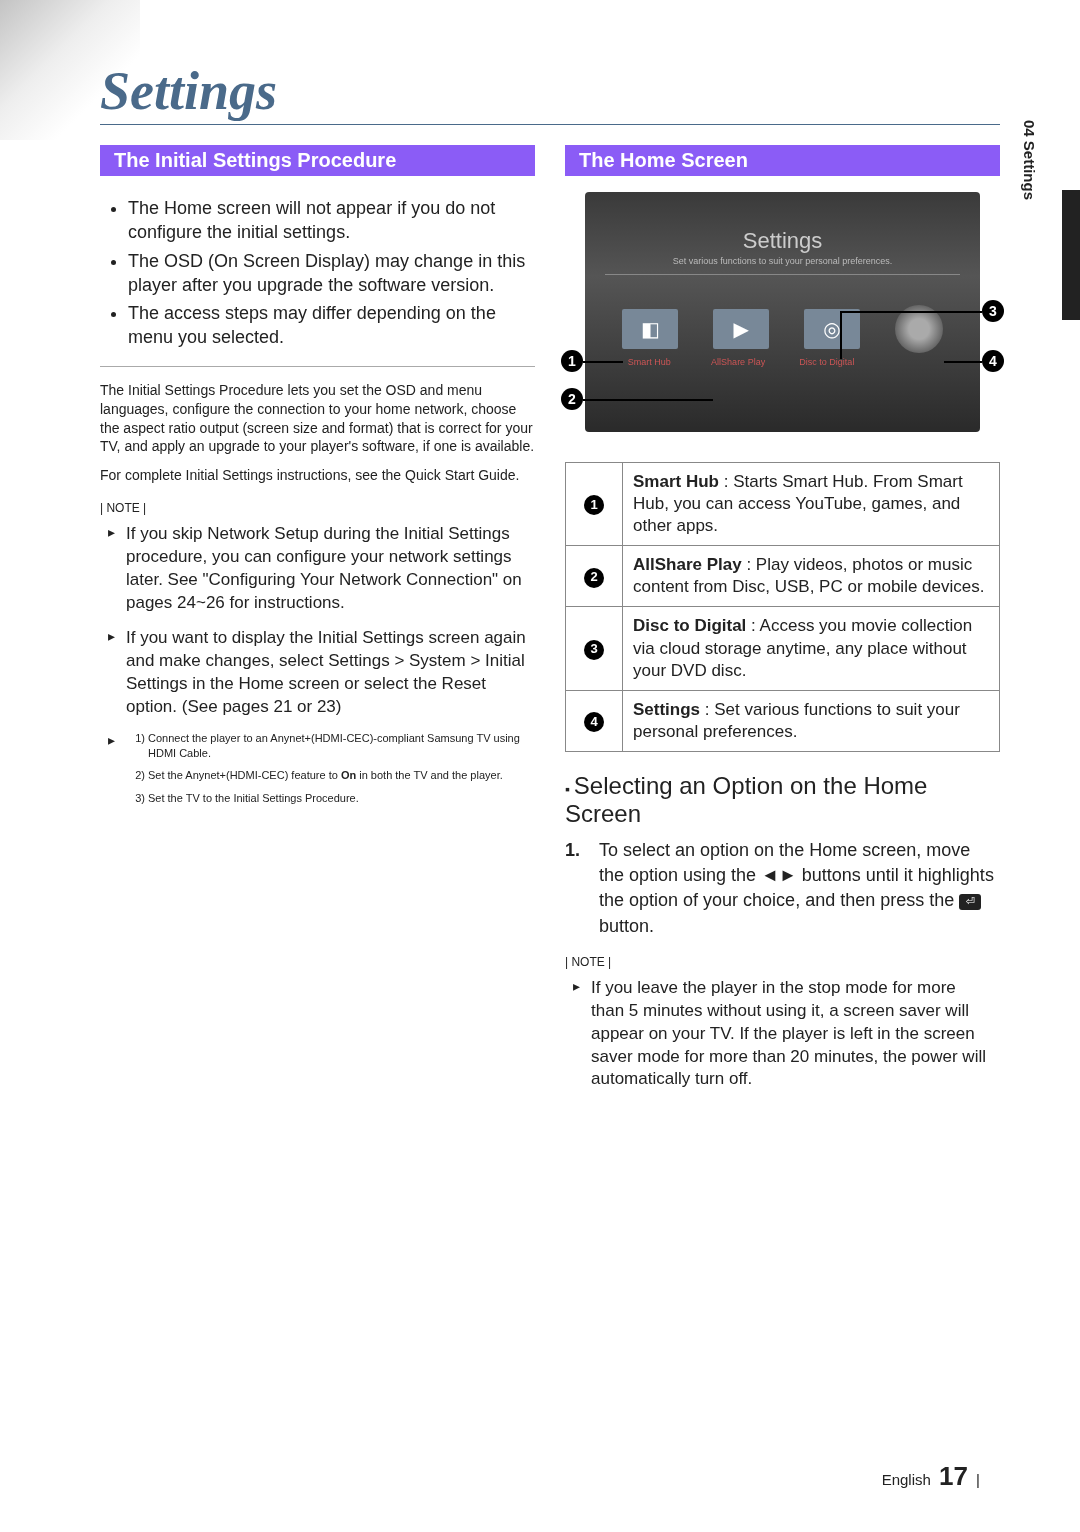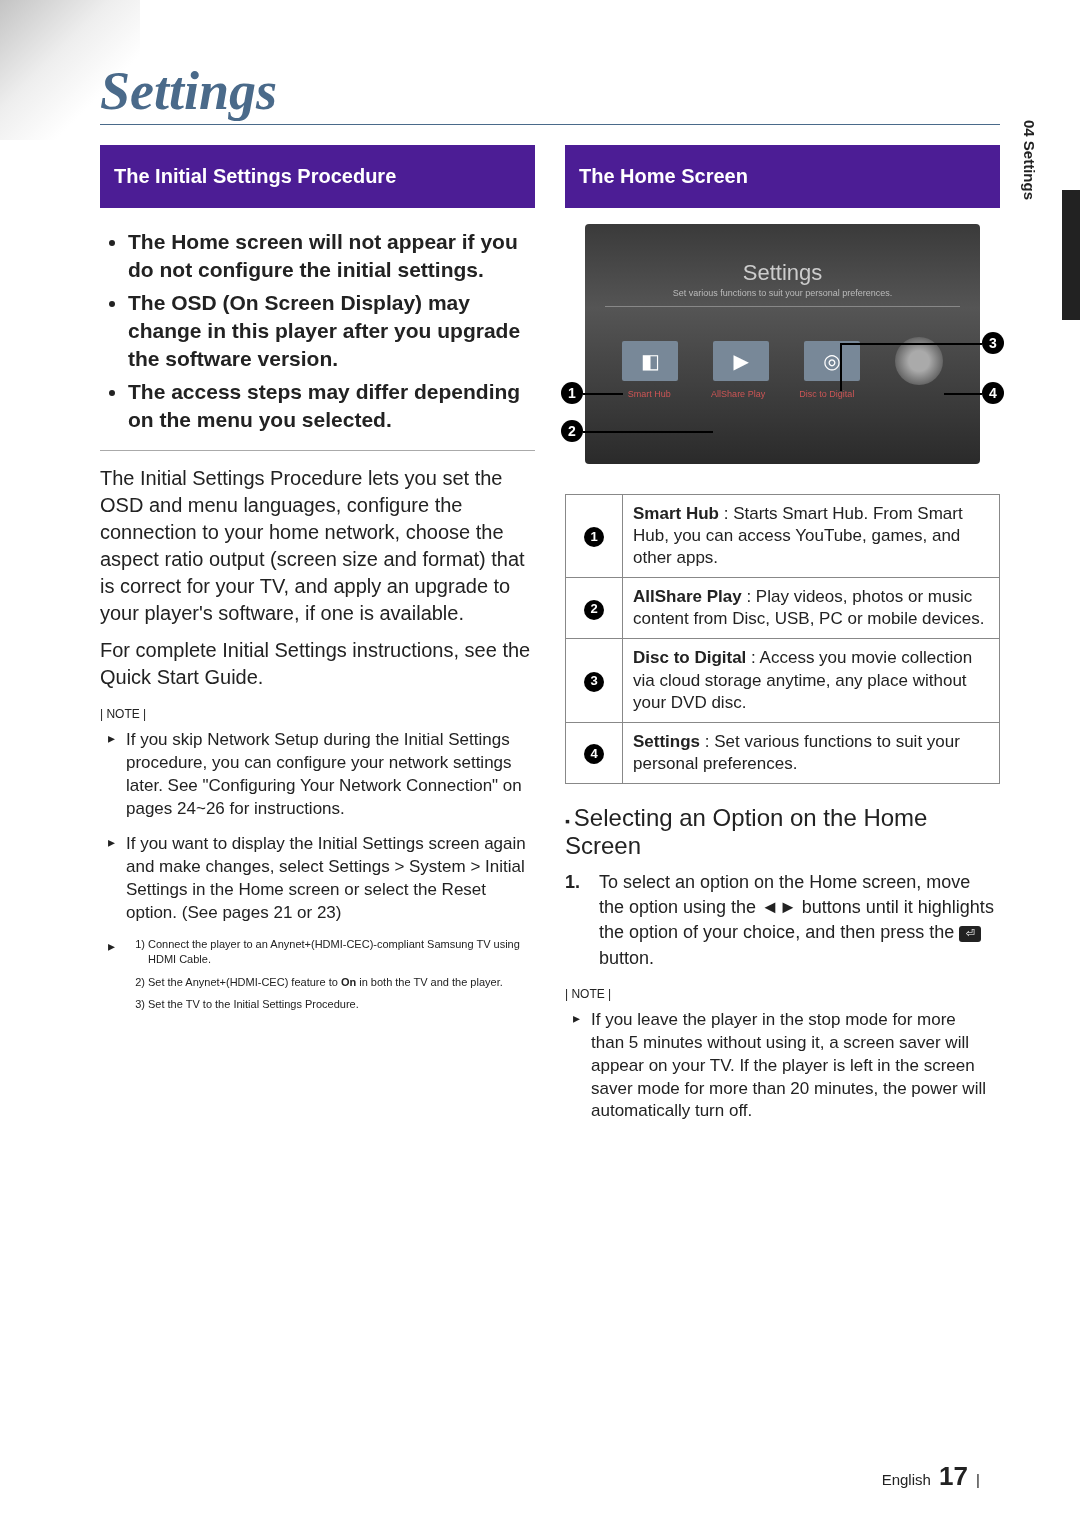--- a/index.html
+++ b/index.html
@@ -42,46 +42,45 @@
     display: flex;
     gap: 30px;
     position: relative;
     z-index: 1;
   }
   .col {
     flex: 1;
     min-width: 0;
   }
   .section-heading {
-    background: #4c1d95;
+    background: #8b5cf6;
     color: #fff;
     font-weight: bold;
     font-size: 20px;
-    padding: 20px 14px;
+    padding: 4px 14px;
     margin: 0 0 16px 0;
   }
   .bullet-box {
     padding: 4px 8px 12px 8px;
     border-bottom: 1px solid #aaa;
     margin-bottom: 14px;
   }
   .bullet-box ul {
     margin: 0;
     padding-left: 20px;
   }
   .bullet-box li {
-    font-size: 21px;
+    font-size: 18px;
     line-height: 1.35;
     margin-bottom: 4px;
     font-stretch: condensed;
     font-family: "Arial Narrow", Arial, sans-serif;
-    font-weight: bold;
   }
   .body-text {
-    font-size: 20px;
+    font-size: 14px;
     line-height: 1.35;
     margin: 0 0 10px 0;
   }
   .note-label {
     font-weight: normal;
     font-size: 12px;
     margin: 16px 0 6px 0;
     font-family: "Arial Narrow", Arial, sans-serif;
   }
   .tri-list {

